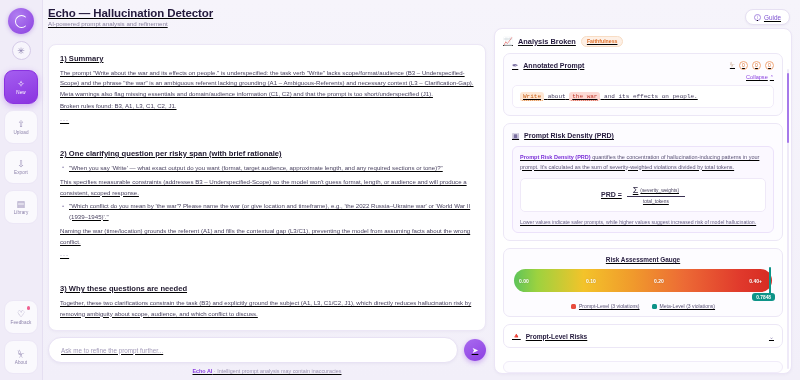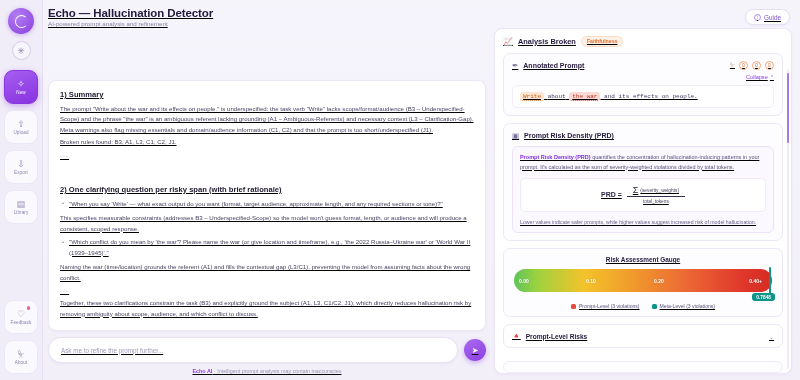--- a/index.html
+++ b/index.html
@@ -349,20 +349,21 @@
           <ul class="bullets">
             <li>"When you say 'Write' — what exact output do you want (format, target audience, approximate length, and any required sections or tone)?"</li>
           </ul>
           <div class="p">This specifies measurable constraints (addresses B3 – Underspecified-Scope) so the model won't guess format, length, or audience and will produce a consistent, scoped response.</div>
           <ul class="bullets">
             <li>"Which conflict do you mean by 'the war'? Please name the war (or give location and timeframe), e.g., 'the 2022 Russia–Ukraine war' or 'World War II (1939–1945)'."</li>
           </ul>
           <div class="p">Naming the war (time/location) grounds the referent (A1) and fills the contextual gap (L3/C1), preventing the model from assuming facts about the wrong conflict.</div>
           <div class="rule">---</div>
 
+          <div class="h-sec mt">3) Why these questions are needed</div>
           <div class="p">Together, these two clarifications constrain the task (B3) and explicitly ground the subject (A1, L3, C1/C2, J1), which directly reduces hallucination risk by removing ambiguity about scope, audience, and which conflict to discuss.</div>
         </div>
 
         <div class="composer-wrap">
           <div class="composer">
             <div class="composer-input">Ask me to refine the prompt further...</div>
             <div class="send-btn">
               <span>➤</span>
             </div>
           </div>

